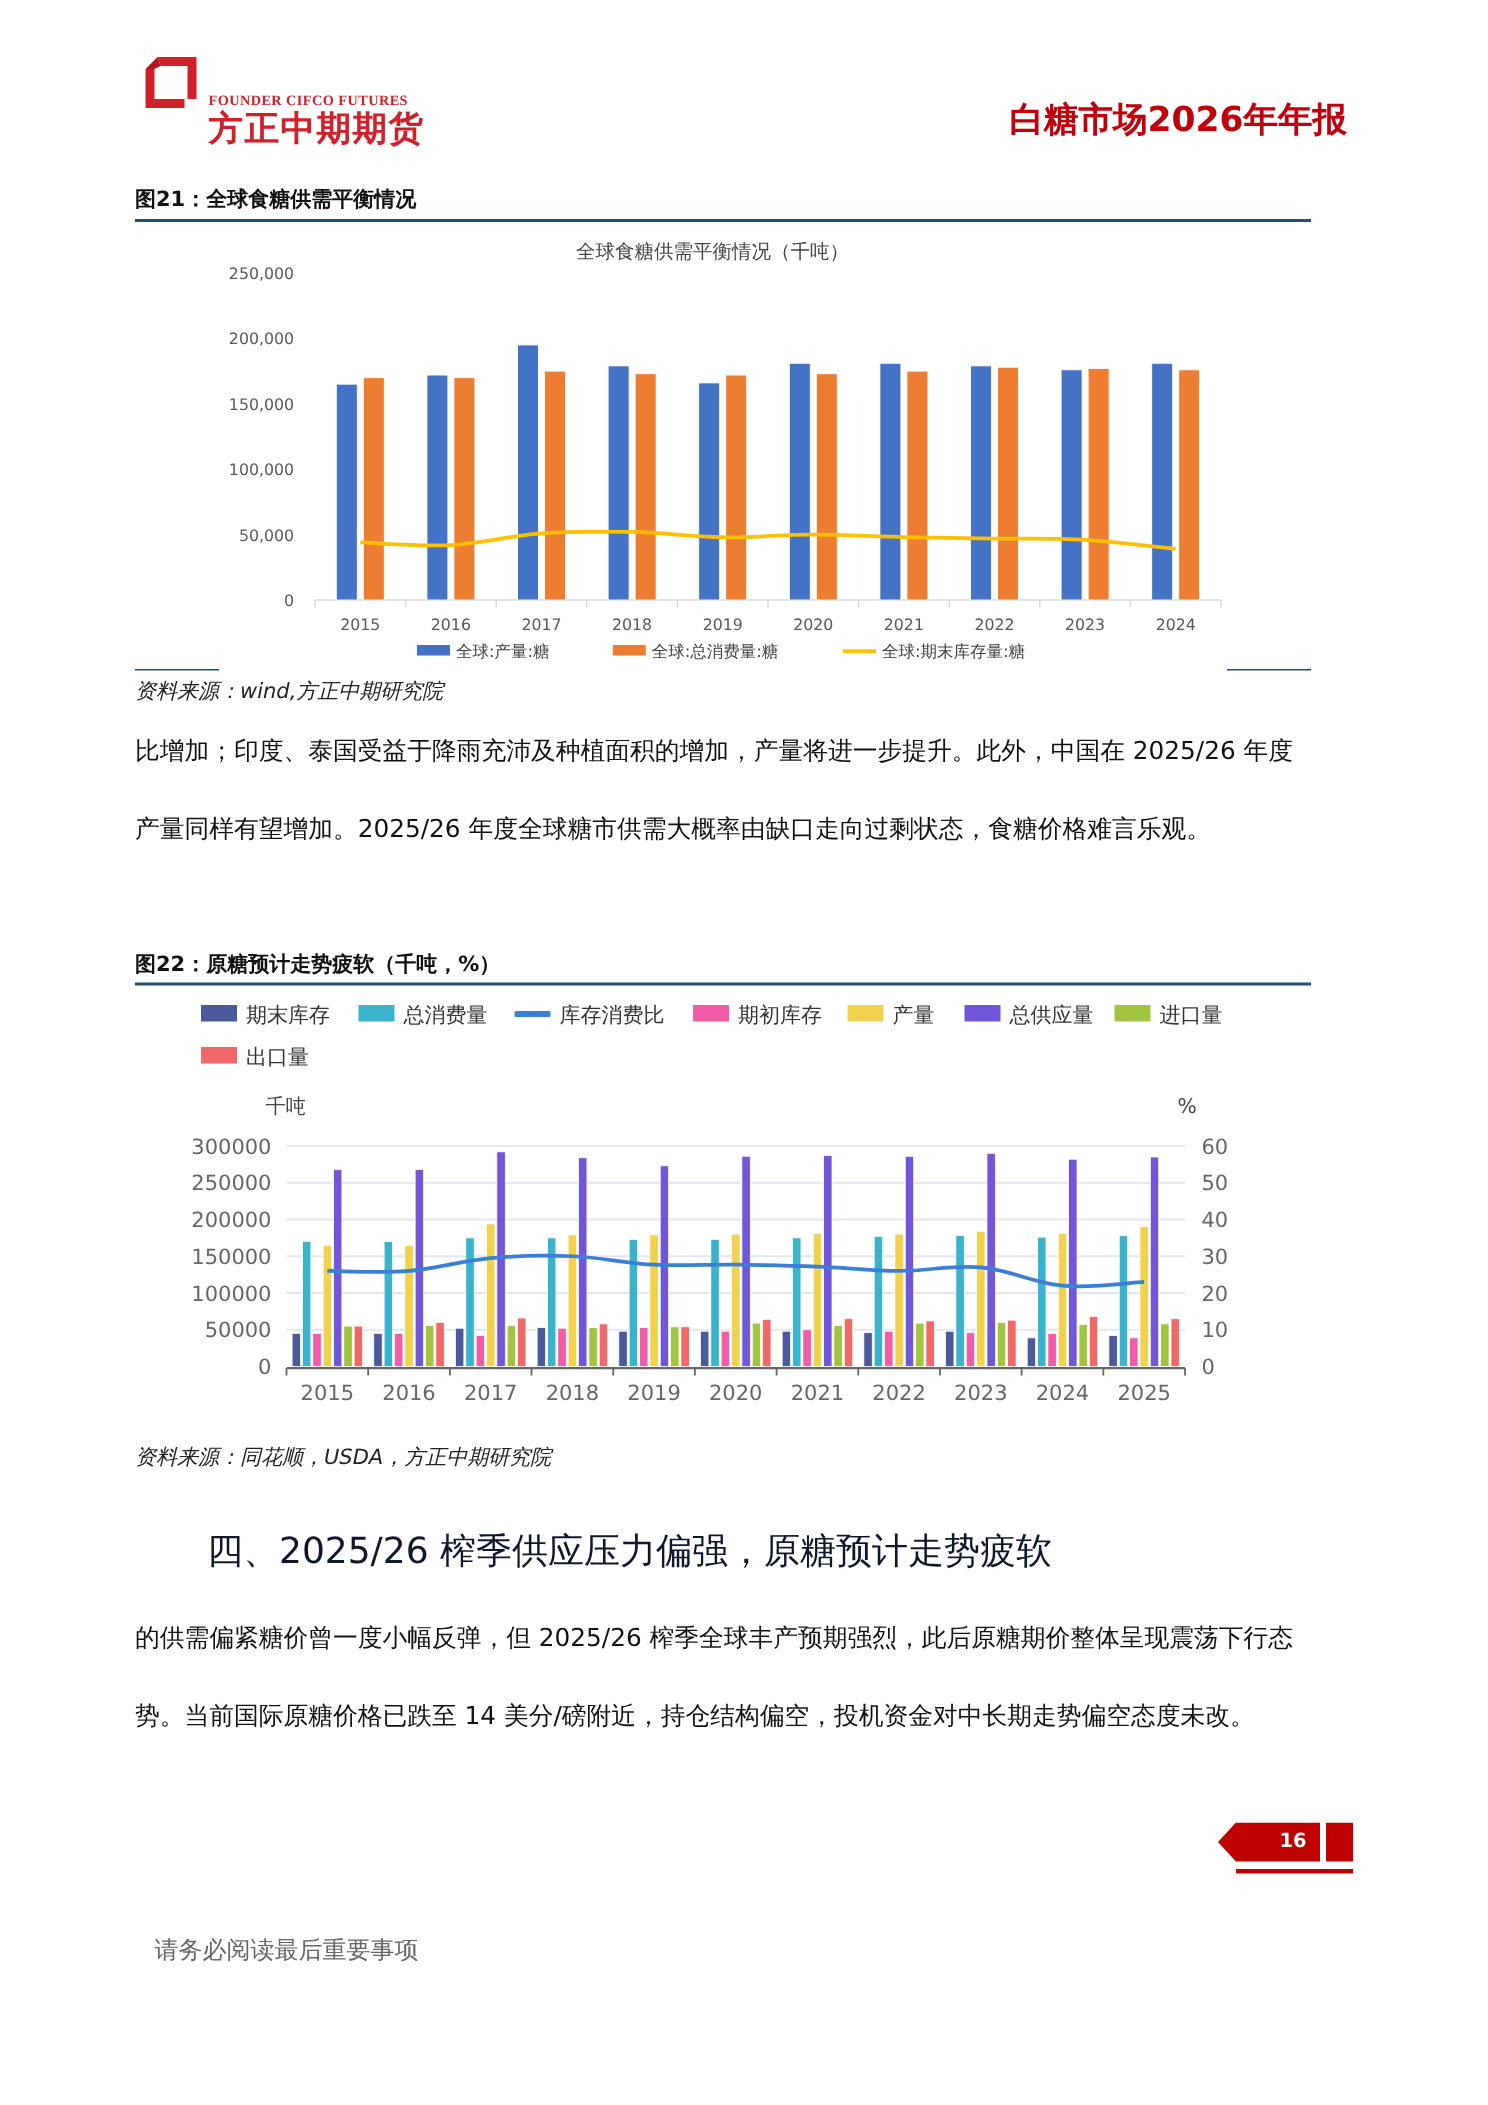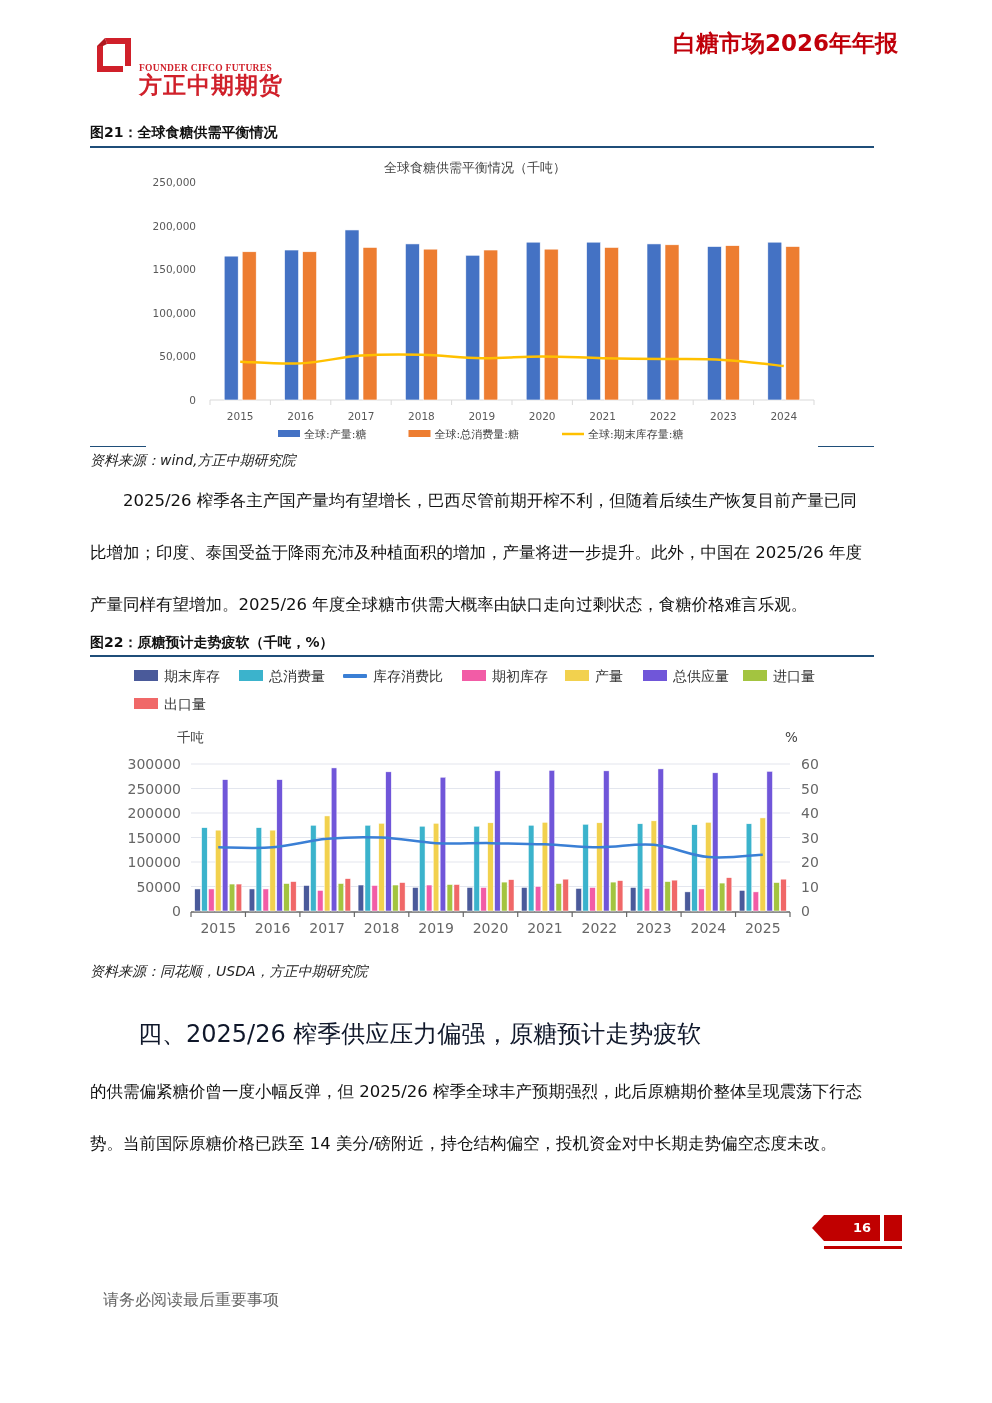--- a/index.html
+++ b/index.html
@@ -4,21 +4,21 @@
 <style>
   * { margin:0; padding:0; box-sizing:border-box; }
   html, body { width:992px; height:1403px; background:#ffffff; overflow:hidden; }
   body { position:relative; font-family:"DejaVu Sans","Liberation Sans",sans-serif; color:#111; }
   .abs { position:absolute; }
   
   .logo { left:95px; top:34px; width:200px; height:44px; }
   .logo-mark { position:absolute; left:0; top:2px; width:38px; height:38px; }
   .logo-cn { position:absolute; left:44px; top:0; font-size:23px; font-weight:bold; color:#d0202a; letter-spacing:1px; white-space:nowrap;margin-top:36px; }
   .logo-en { position:absolute; left:44px; top:29px; font-size:9.5px; font-weight:bold; color:#d0202a; letter-spacing:0.3px; white-space:nowrap; font-family:Liberation Serif, serif; }
-  .report-title { right:94px; top:28px; font-size:23px; font-weight:bold; color:#c0000a; white-space:nowrap; }
+  .report-title { right:94px; top:64px; font-size:23px; font-weight:bold; color:#c0000a; white-space:nowrap; }
   
   .fig-cap { left:90px; font-size:14px; font-weight:bold; color:#111; white-space:nowrap;text-align:center; }
   .rule { left:90px; width:784px; height:2px; background:#1f4e79; }
   .rule-thin { height:1px; background:#1f4e79; }
   .source { left:90px; font-size:14px; font-style:italic; color:#222; white-space:nowrap; }
   .para { left:90px; width:808px; font-size:16.5px; line-height:52px; color:#111; text-align:justify; }
   .para .ln { display:block; white-space:nowrap; }
   .indent { padding-left:33px; }
   .section-h { left:138px; top:1018px; font-size:24px; color:#0f172a; white-space:nowrap; }
   .footer-note { left:103px; top:1290px; font-size:16px; color:#666; font-family:"DejaVu Serif","Liberation Serif",serif; white-space:nowrap; }
@@ -99,21 +99,20 @@
     <text x="344.5" y="290" font-size="11" fill="#404040">全球:总消费量:糖</text>
     <line x1="472" y1="286" x2="494" y2="286" stroke="#ffc000" stroke-width="2.5"></line>
     <text x="498" y="290" font-size="11" fill="#404040">全球:期末库存量:糖</text>
   </svg>
 
 <div class="abs rule-thin" style="left:90px; top:446px; width:56px;"></div>
 <div class="abs rule-thin" style="left:818px; top:446px; width:56px;"></div>
 <div class="abs source" style="top:452px;">资料来源：wind,方正中期研究院</div>
 
 <div class="abs para" style="top:475px;">
-  <span class="ln indent">2025/26 榨季各主产国产量均有望增长，巴西尽管前期开榨不利，但随着后续生产恢复目前产量已同</span>
   <span class="ln">比增加；印度、泰国受益于降雨充沛及种植面积的增加，产量将进一步提升。此外，中国在 2025/26 年度</span>
   <span class="ln">产量同样有望增加。2025/26 年度全球糖市供需大概率由缺口走向过剩状态，食糖价格难言乐观。</span>
 </div>
 
 <div class="abs fig-cap" style="top:634px;">图22：原糖预计走势疲软（千吨，%）</div>
 <div class="abs rule" style="top:655px;"></div>
 
 <svg class="abs" id="chart2" style="left:90px; top:660px;" width="784" height="285">
     <rect x="44" y="10" width="24" height="11" fill="#4a5a9a"></rect>
     <text x="74" y="21" font-size="14" fill="#333">期末库存</text>

